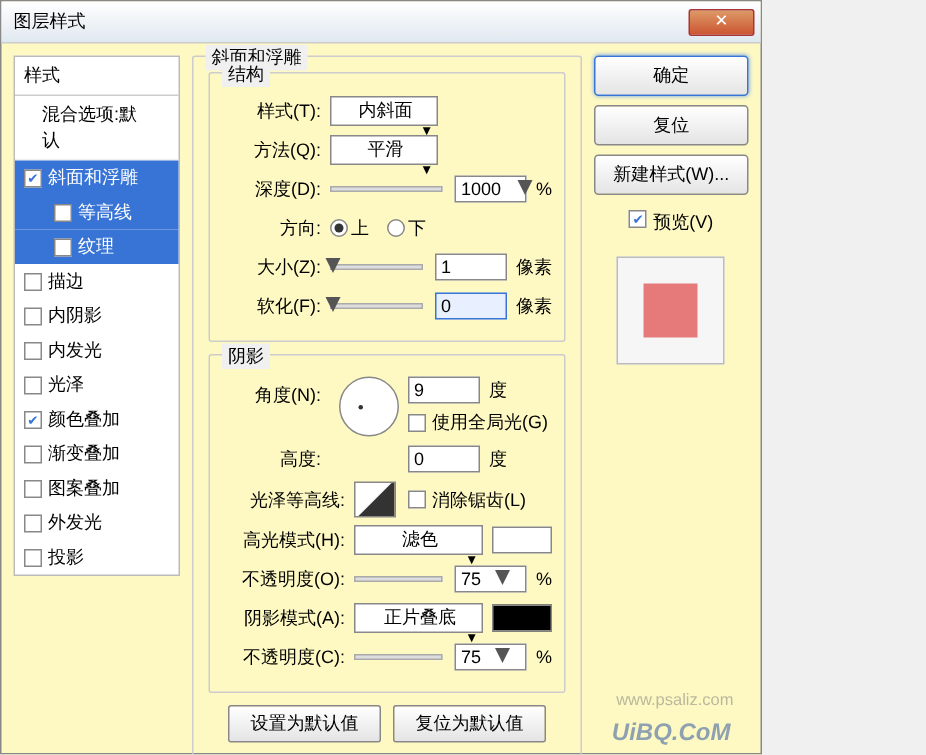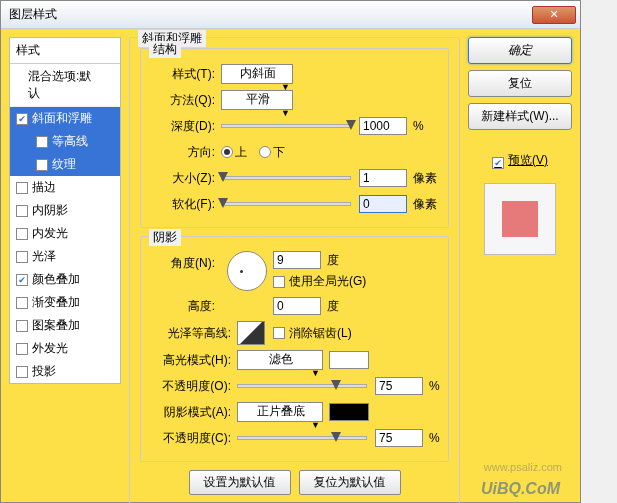--- a/index.html
+++ b/index.html
@@ -1,17 +1,17 @@
 <!DOCTYPE html>
 <html><head>
 <meta charset="utf-8">
 <style>
 * { box-sizing: border-box; margin: 0; padding: 0; font-family: "Microsoft YaHei", SimSun, sans-serif; font-size: 12px; }
 body { background: #f0f0f0; }
-.window { width: 581px; height: 503px; background: #fde047; border: 1px solid #888; position: relative; }
+.window { width: 508px; height: 503px; background: #fef9c3; border: 1px solid #888; position: relative; }
 .titlebar { height: 28px; background: linear-gradient(#fff, #e0e8f0); display: flex; align-items: center; padding: 0 4px; border-bottom: 1px solid #ccc; }
 .title { flex: 1; padding-left: 4px; }
 .close-btn { width: 44px; height: 18px; background: linear-gradient(#d96, #c53); border: 1px solid #a33; border-radius: 2px; color: #fff; text-align: center; line-height: 14px; font-size: 11px; cursor: pointer; }
 .body { display: flex; padding: 8px; gap: 8px; height: calc(100% - 28px); }
 .left { width: 112px; }
 .styles-box { border: 1px solid #bbb; background: #fff; }
 .styles-hdr { padding: 4px 6px; border-bottom: 1px solid #ccc; }
 .blend-row { padding: 4px 18px; border-bottom: 1px solid #eee; }
 .style-item { display: flex; align-items: center; padding: 3px 6px; gap: 4px; cursor: pointer; }
 .style-item.sel { background: #3874d6; color: #fff; }
@@ -35,22 +35,22 @@
 .radio { width: 12px; height: 12px; border: 1px solid #888; border-radius: 50%; background: #fff; display: inline-flex; align-items: center; justify-content: center; margin-right: 2px; }
 .radio.on::before { content: ""; width: 6px; height: 6px; background: #333; border-radius: 50%; }
 .angle-dial { width: 40px; height: 40px; border: 1px solid #888; border-radius: 50%; background: #fff; position: relative; margin: 0 6px; }
 .angle-dial::after { content: ""; position: absolute; width: 3px; height: 3px; background: #333; border-radius: 50%; top: 18px; left: 12px; }
 .contour { width: 28px; height: 24px; border: 1px solid #888; background: linear-gradient(135deg, #fff 49%, #333 51%); margin-right: 8px; }
 .swatch { width: 40px; height: 18px; border: 1px solid #888; background: #000; margin-left: 6px; }
 .btn-row { display: flex; gap: 8px; justify-content: center; margin-top: 4px; }
 .btn { border: 1px solid #888; background: linear-gradient(#fff, #e4e4e4); padding: 3px 14px; border-radius: 2px; cursor: pointer; }
 .right { width: 104px; display: flex; flex-direction: column; gap: 6px; align-items: stretch; }
 .rbtn { border: 1px solid #888; background: linear-gradient(#fff, #e4e4e4); padding: 4px 0; border-radius: 3px; cursor: pointer; text-align: center; }
-.rbtn.primary { border: 1px solid #3874d6; box-shadow: 0 0 3px #6aa0f0; font-style: italic; }
-.preview-chk { display: flex; align-items: flex-end; justify-content: center; gap: 4px; margin-top: 16px; text-decoration: underline; }
+.rbtn.primary { border: 1px solid #3874d6; box-shadow: 0 0 3px #6aa0f0; }
+.preview-chk { display: flex; align-items: flex-start; justify-content: center; gap: 4px; margin-top: 4px; }
 .preview-box { width: 72px; height: 72px; border: 1px solid #bbb; background: #f6f6f6; display: flex; align-items: center; justify-content: center; margin: 8px auto; }
 .preview-sq { width: 36px; height: 36px; background: #e67a7a; }
 .watermark { position: absolute; bottom: 4px; right: 20px; font-size: 16px; font-weight: bold; color: rgba(50,90,160,.55); font-style: italic; pointer-events: none; }
 .watermark2 { position: absolute; bottom: 29px; right: 18px; font-size: 11px; color: rgba(120,120,120,.5); pointer-events: none; }
 </style>
 </head>
 <body>
 
 <div class="window">
   <div class="titlebar">

